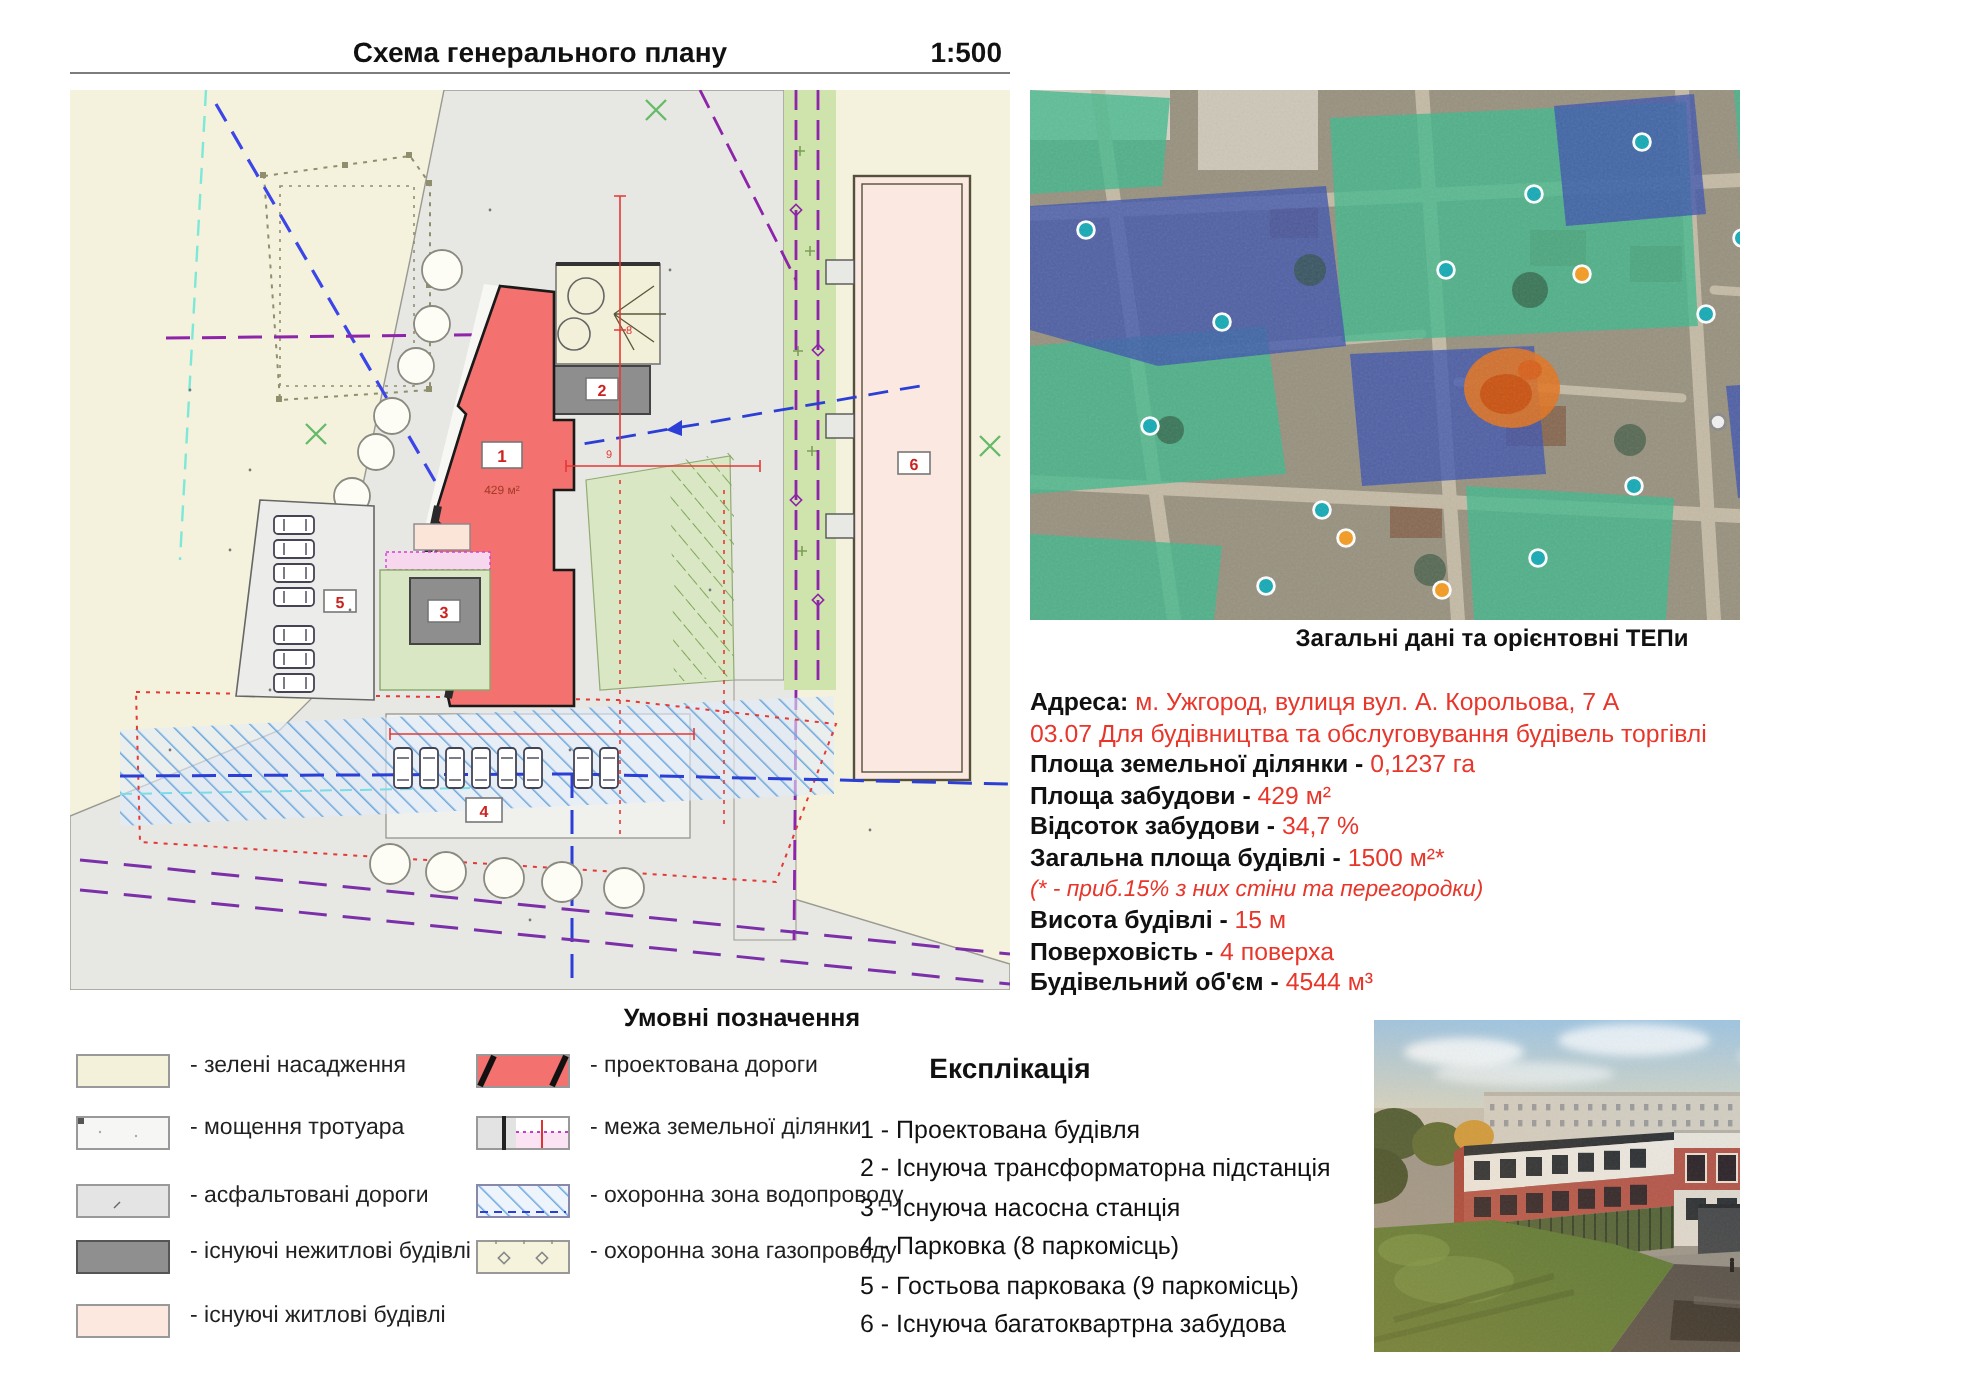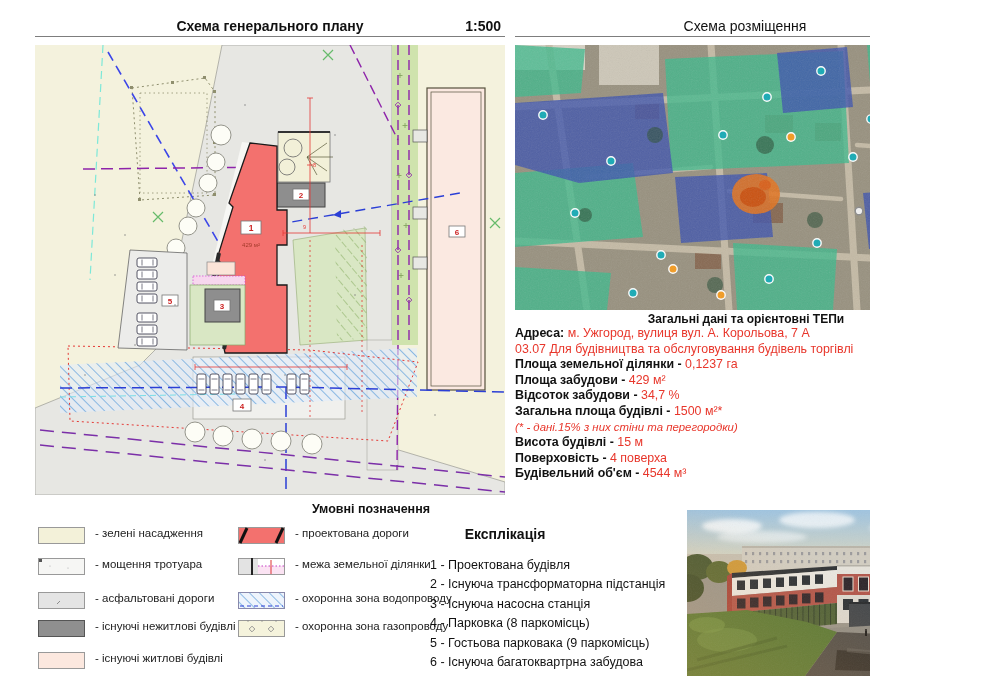--- a/index.html
+++ b/index.html
@@ -6,21 +6,21 @@
   .page{position:relative;width:870px;height:700px;background:#fff;font-family:"Liberation Sans",sans-serif;overflow:hidden;color:#111}
   .hdr{position:absolute;border-bottom:1.5px solid #7d7d7d;height:24px}
   .hdr .ttl{display:block;text-align:center;font-size:14px;padding-top:6px}
   .hdr.bold .ttl{font-weight:bold}
   .hdr .scale{position:absolute;right:4px;top:6px;font-size:14px;font-weight:bold}
   .plan-wrap{position:absolute;left:35px;top:45px;width:470px;height:450px}
   .map-wrap{position:absolute;left:515px;top:45px;width:460px;height:265px}
   .photo-wrap{position:absolute;left:687px;top:510px;width:273px;height:166px}
   .teps{position:absolute;left:515px;top:312px;width:462px}
   .teps .ttl{text-align:center;font-weight:bold;font-size:12px}
-  .teps .lines{margin-top:0;font-size:12.4px}
+  .teps .lines{margin-top:18px;font-size:12.4px}
   .tline{line-height:15.6px;white-space:nowrap}
   .tline .lbl{font-weight:bold;color:#111}
   .tline .val{color:#e8362b}
   .tline.note{font-style:italic;font-size:11.4px}
   .legend{position:absolute;left:35px;top:500px;width:400px;height:195px}
   .legend .ttl{position:absolute;left:0;top:2px;width:395px;text-align:right;font-weight:bold;font-size:12.5px}
   .lrow{position:absolute;display:flex;align-items:flex-start;gap:10px;height:18px}
   .lrow .lab{font-size:11.5px;color:#222;white-space:nowrap}
   .sw{width:47px;height:17px;flex:none}
   .expl{position:absolute;left:430px;top:526px;width:256px}
@@ -28,23 +28,20 @@
   .expl .items{margin-top:14px;font-size:12.5px;line-height:19.4px}
 </style>
 </head>
 <body>
 
 <div class="page">
 
   <div class="hdr bold" style="left:35px;top:12px;width:470px">
     <span class="ttl">Схема генерального плану</span>
     <span class="scale">1:500</span>
-  </div>
-  <div class="hdr" style="left:515px;top:12px;width:460px">
-    <span class="ttl">Схема розміщення</span>
   </div>
 
   <div class="plan-wrap">
   <svg width="470" height="450" viewBox="0 0 470 450">
     <defs>
       <pattern id="hatchB" width="7" height="7" patternUnits="userSpaceOnUse" patternTransform="rotate(-45)">
         <rect width="7" height="7" fill="#e2edfa" opacity="0.6"></rect>
         <line x1="0" y1="0" x2="0" y2="7" stroke="#6aa6dd" stroke-width="1.5"></line>
       </pattern>
       <pattern id="hatchG" width="9" height="9" patternUnits="userSpaceOnUse" patternTransform="rotate(-40)">
@@ -334,21 +331,21 @@
 
   <div class="teps">
     <div class="ttl">Загальні дані та орієнтовні ТЕПи</div>
     <div class="lines">
       <div class="tline"><span class="lbl">Адреса: </span><span class="val">м. Ужгород, вулиця вул. А. Корольова, 7 А</span></div>
       <div class="tline"><span class="lbl"></span><span class="val">03.07 Для будівництва та обслуговування будівель торгівлі</span></div>
       <div class="tline"><span class="lbl">Площа земельної ділянки - </span><span class="val">0,1237 га</span></div>
       <div class="tline"><span class="lbl">Площа забудови - </span><span class="val">429 м²</span></div>
       <div class="tline"><span class="lbl">Відсоток забудови - </span><span class="val">34,7 %</span></div>
       <div class="tline"><span class="lbl">Загальна площа будівлі - </span><span class="val">1500 м²*</span></div>
-      <div class="tline note"><span class="lbl"></span><span class="val">(* - дані.15% з них стіни та перегородки)</span></div>
+      <div class="tline note"><span class="lbl"></span><span class="val">(* - приб.15% з них стіни та перегородки)</span></div>
       <div class="tline"><span class="lbl">Висота будівлі - </span><span class="val">15 м</span></div>
       <div class="tline"><span class="lbl">Поверховість - </span><span class="val">4 поверха</span></div>
       <div class="tline"><span class="lbl">Будівельний об'єм - </span><span class="val">4544 м³</span></div>
     </div>
   </div>
 
   <div class="legend">
     <div class="ttl">Умовні позначення</div>
 
     <div class="lrow" style="left:3px;top:27px">

